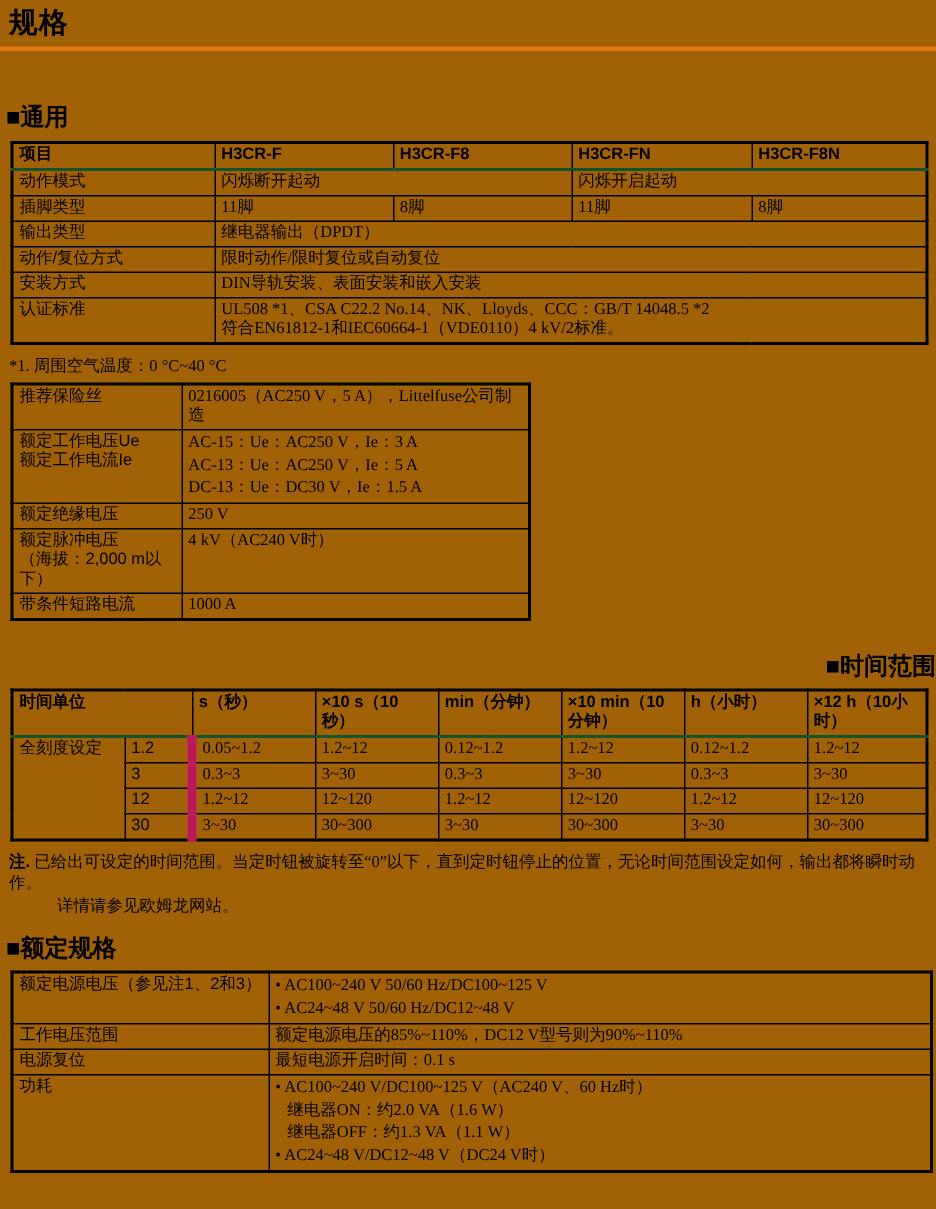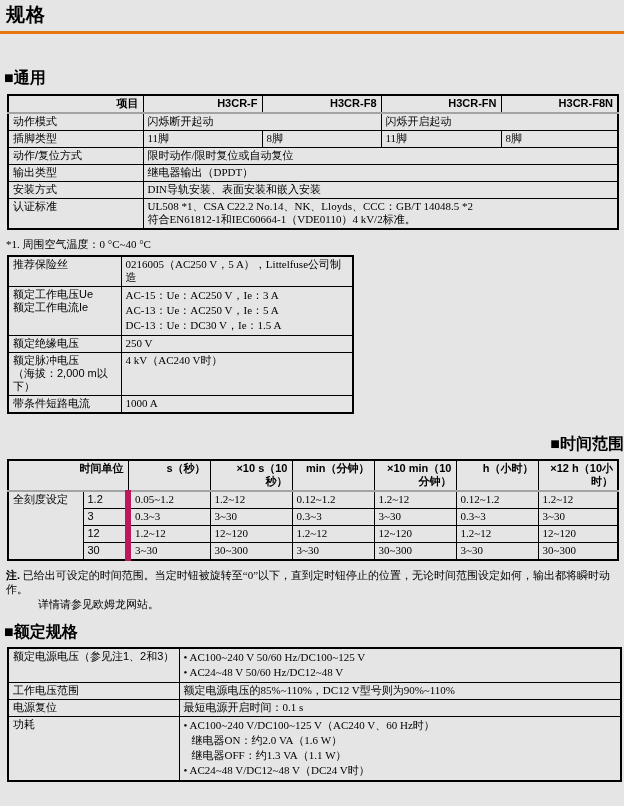--- a/index.html
+++ b/index.html
@@ -1,36 +1,36 @@
 <!DOCTYPE html>
 <html><head>
 <meta charset="utf-8">
 <style>
   * { margin:0; padding:0; box-sizing:border-box; }
   body { background:#fff; }
   .page {
-    width:624px; height:806px; background:#e5e5e5; overflow:hidden;
+    width:624px; height:806px; background:#a16207; overflow:hidden;
     font-family:"Liberation Serif","DejaVu Serif",serif;
     color:#000;
   }
   .doc-title {
     font-family:"Liberation Sans","DejaVu Sans",sans-serif;
     font-weight:bold; font-size:19px; padding:2px 0 0 6px; letter-spacing:1px;
   }
   .accent-rule { width:624px; height:3px; margin-top:3px; }
   .section-heading {
     font-family:"Liberation Sans","DejaVu Sans",sans-serif;
     font-weight:bold; font-size:16px; margin:0 0 0 4px;
   }
   .sh1 { margin-top:34px; }
   .sh2 { margin-top:20px;text-align:right; }
   .sh3 { margin-top:11px; }
   table.spec { border-collapse:collapse; border:2px solid #000; margin-left:7px; table-layout:fixed; }
   table.spec td, table.spec th { border:1px solid #000; padding:1px 4px 2px 4px; vertical-align:top; font-size:11px; line-height:13px; text-align:left; font-weight:normal; }
-  table.spec th { text-align:right; font-family:"Liberation Sans","DejaVu Sans",sans-serif; font-weight:bold; border-bottom:2px solid #a3a3a3; }
+  table.spec th { text-align:left; font-family:"Liberation Sans","DejaVu Sans",sans-serif; font-weight:bold; border-bottom:2px solid #14532d; }
   .lbl { font-family:"Liberation Sans","DejaVu Sans",sans-serif; font-weight:bold; }
   .b   { font-family:"Liberation Sans","DejaVu Sans",sans-serif; font-weight:bold; }
   .general-table { width:610px; margin-top:5px; }
   .ccc-table { width:345px; margin-left:57px; margin-top:4px; }
   .time-table { width:610px; margin-top:4px;border-radius:27px; }
   .time-table td.sep { border-left:6px solid #be185d; }
   .ratings-table { width:613px; margin-top:4px; }
   .notes { margin:7px 0 0 6px; font-size:11px; line-height:14px; }
   .notes .line { margin-top:1px; }
   .note-cont { margin-left:32px; }
@@ -69,26 +69,26 @@
       <td colspan="2">闪烁开启起动</td>
     </tr>
     <tr>
       <td class="lbl">插脚类型</td>
       <td>11脚</td>
       <td>8脚</td>
       <td>11脚</td>
       <td>8脚</td>
     </tr>
     <tr>
+      <td class="lbl">输出类型</td>
+      <td colspan="4">继电器输出（DPDT）</td>
+    </tr>
+    <tr>
       <td class="lbl">动作/复位方式</td>
       <td colspan="4">限时动作/限时复位或自动复位</td>
-    </tr>
-    <tr>
-      <td class="lbl">输出类型</td>
-      <td colspan="4">继电器输出（DPDT）</td>
     </tr>
     <tr>
       <td class="lbl">安装方式</td>
       <td colspan="4">DIN导轨安装、表面安装和嵌入安装</td>
     </tr>
     <tr>
       <td class="lbl">认证标准</td>
       <td colspan="4">
         <div>UL508 *1、CSA C22.2 No.14、NK、Lloyds、CCC：GB/T 14048.5 *2</div>
         <div>符合EN61812-1和IEC60664-1（VDE0110）4 kV/2标准。</div>

